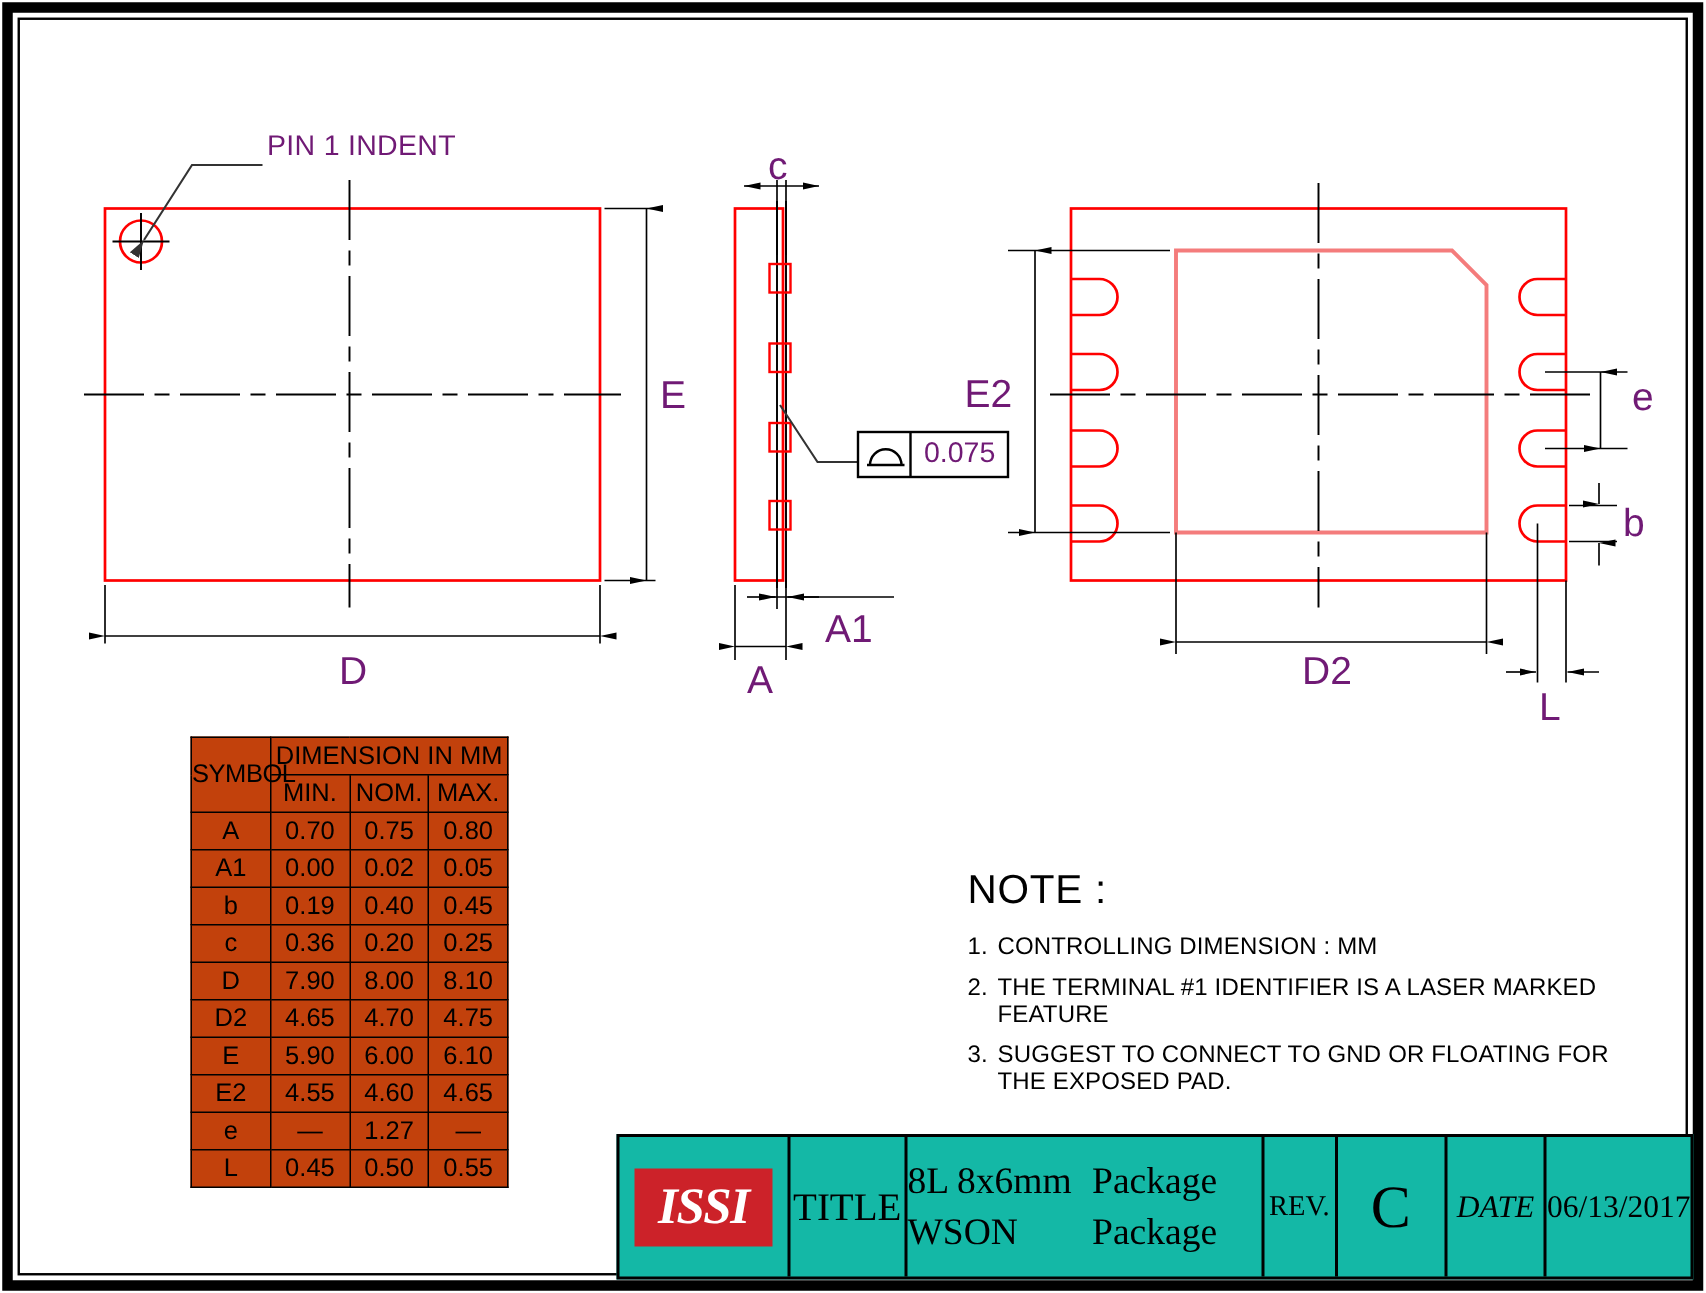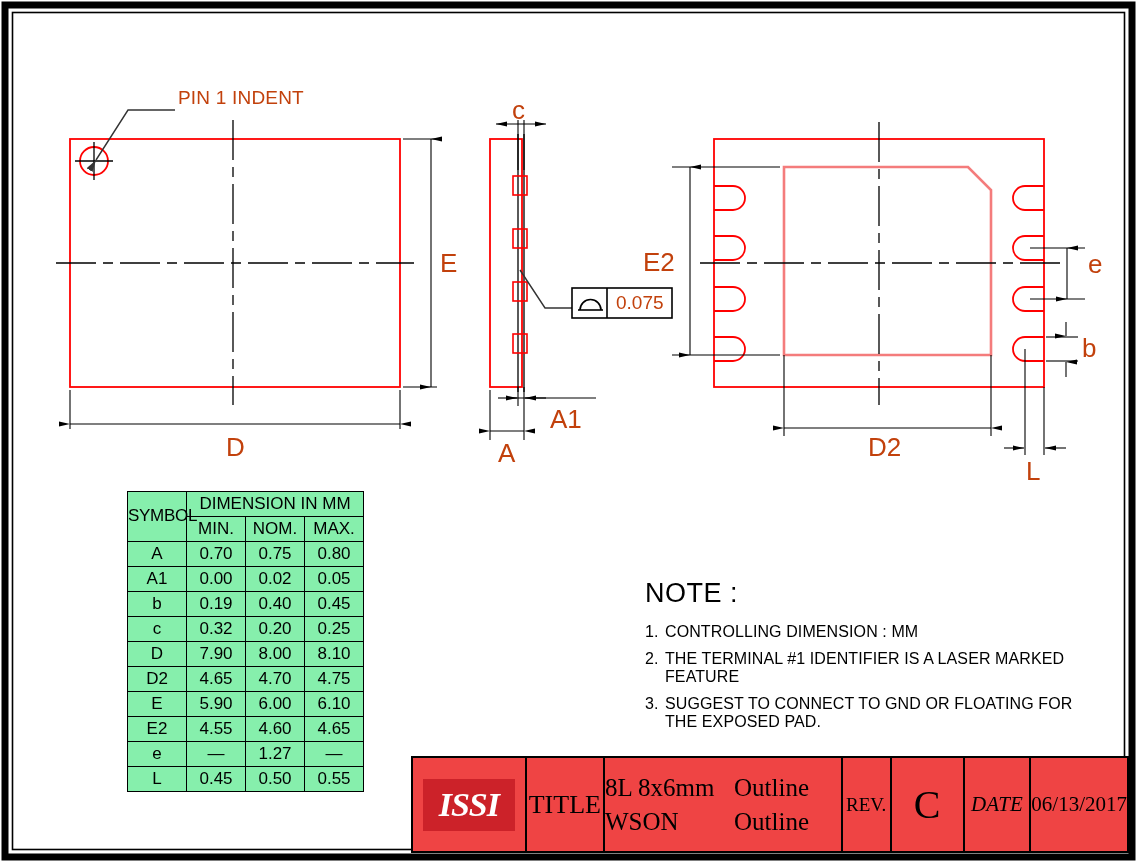--- a/index.html
+++ b/index.html
@@ -24,41 +24,41 @@
     top: 0;
     left: 0;
     width: 1137px;
     height: 862px;
   }
   .lbl {
     position: absolute;
     white-space: pre;
     line-height: 1;
     font-family: "Liberation Sans", sans-serif;
-    color: #c2410c;
+    color: #701a75;
   }
   .dim-letter {
     font-size: 26px;
   }
   .pin1 {
     font-size: 19px;
     letter-spacing: 0.2px;
   }
   .gdt-val {
     font-size: 19px;
   }
   
   #dimtable {
     position: absolute;
     left: 127px;
     top: 491px;
-    width: 237px;
+    width: 212px;
     border-collapse: collapse;
     table-layout: fixed;
-    background: #86efac;
+    background: #c2410c;
   }
   #dimtable td, #dimtable th {
     border: 1.4px solid #000;
     text-align: center;
     font-weight: normal;
     font-size: 17px;
     padding: 1px 0 2px 0;
     height: 21px;
     font-family: "Liberation Sans", sans-serif;
   }
@@ -99,21 +99,21 @@
   
   #titleblock {
     position: absolute;
     left: 411px;
     top: 756px;
     width: 718px;
     height: 97px;
     border: 2.2px solid #000;
     box-sizing: border-box;
     display: flex;
-    background: #ef4444;
+    background: #14b8a6;
   }
   #titleblock .tbcell {
     border-right: 2.2px solid #000;
     display: flex;
     align-items: center;
     justify-content: center;
     box-sizing: border-box;
     font-family: "Liberation Serif", serif;
   }
   #titleblock .tbcell:last-child {
@@ -340,21 +340,21 @@
           <td>0.05</td>
         </tr>
         <tr>
           <td>b</td>
           <td>0.19</td>
           <td>0.40</td>
           <td>0.45</td>
         </tr>
         <tr>
           <td>c</td>
-          <td>0.32</td>
+          <td>0.36</td>
           <td>0.20</td>
           <td>0.25</td>
         </tr>
         <tr>
           <td>D</td>
           <td>7.90</td>
           <td>8.00</td>
           <td>8.10</td>
         </tr>
         <tr>
@@ -408,21 +408,21 @@
       </ol>
   </div>
 
   <div id="titleblock">
     <div class="tbcell c-logo">
       <div class="issi-logo">ISSI</div>
     </div>
     <div class="tbcell c-title">TITLE</div>
     <div class="tbcell c-name">
       <span>8L 8x6mm WSON</span>
-      <span>Outline  Outline</span>
+      <span>Package  Package</span>
     </div>
     <div class="tbcell c-revlab">REV.</div>
     <div class="tbcell c-revval">C</div>
     <div class="tbcell c-datelab">DATE</div>
     <div class="tbcell c-dateval">06/13/2017</div>
   </div>
 
 </div>
 
 </body></html>

